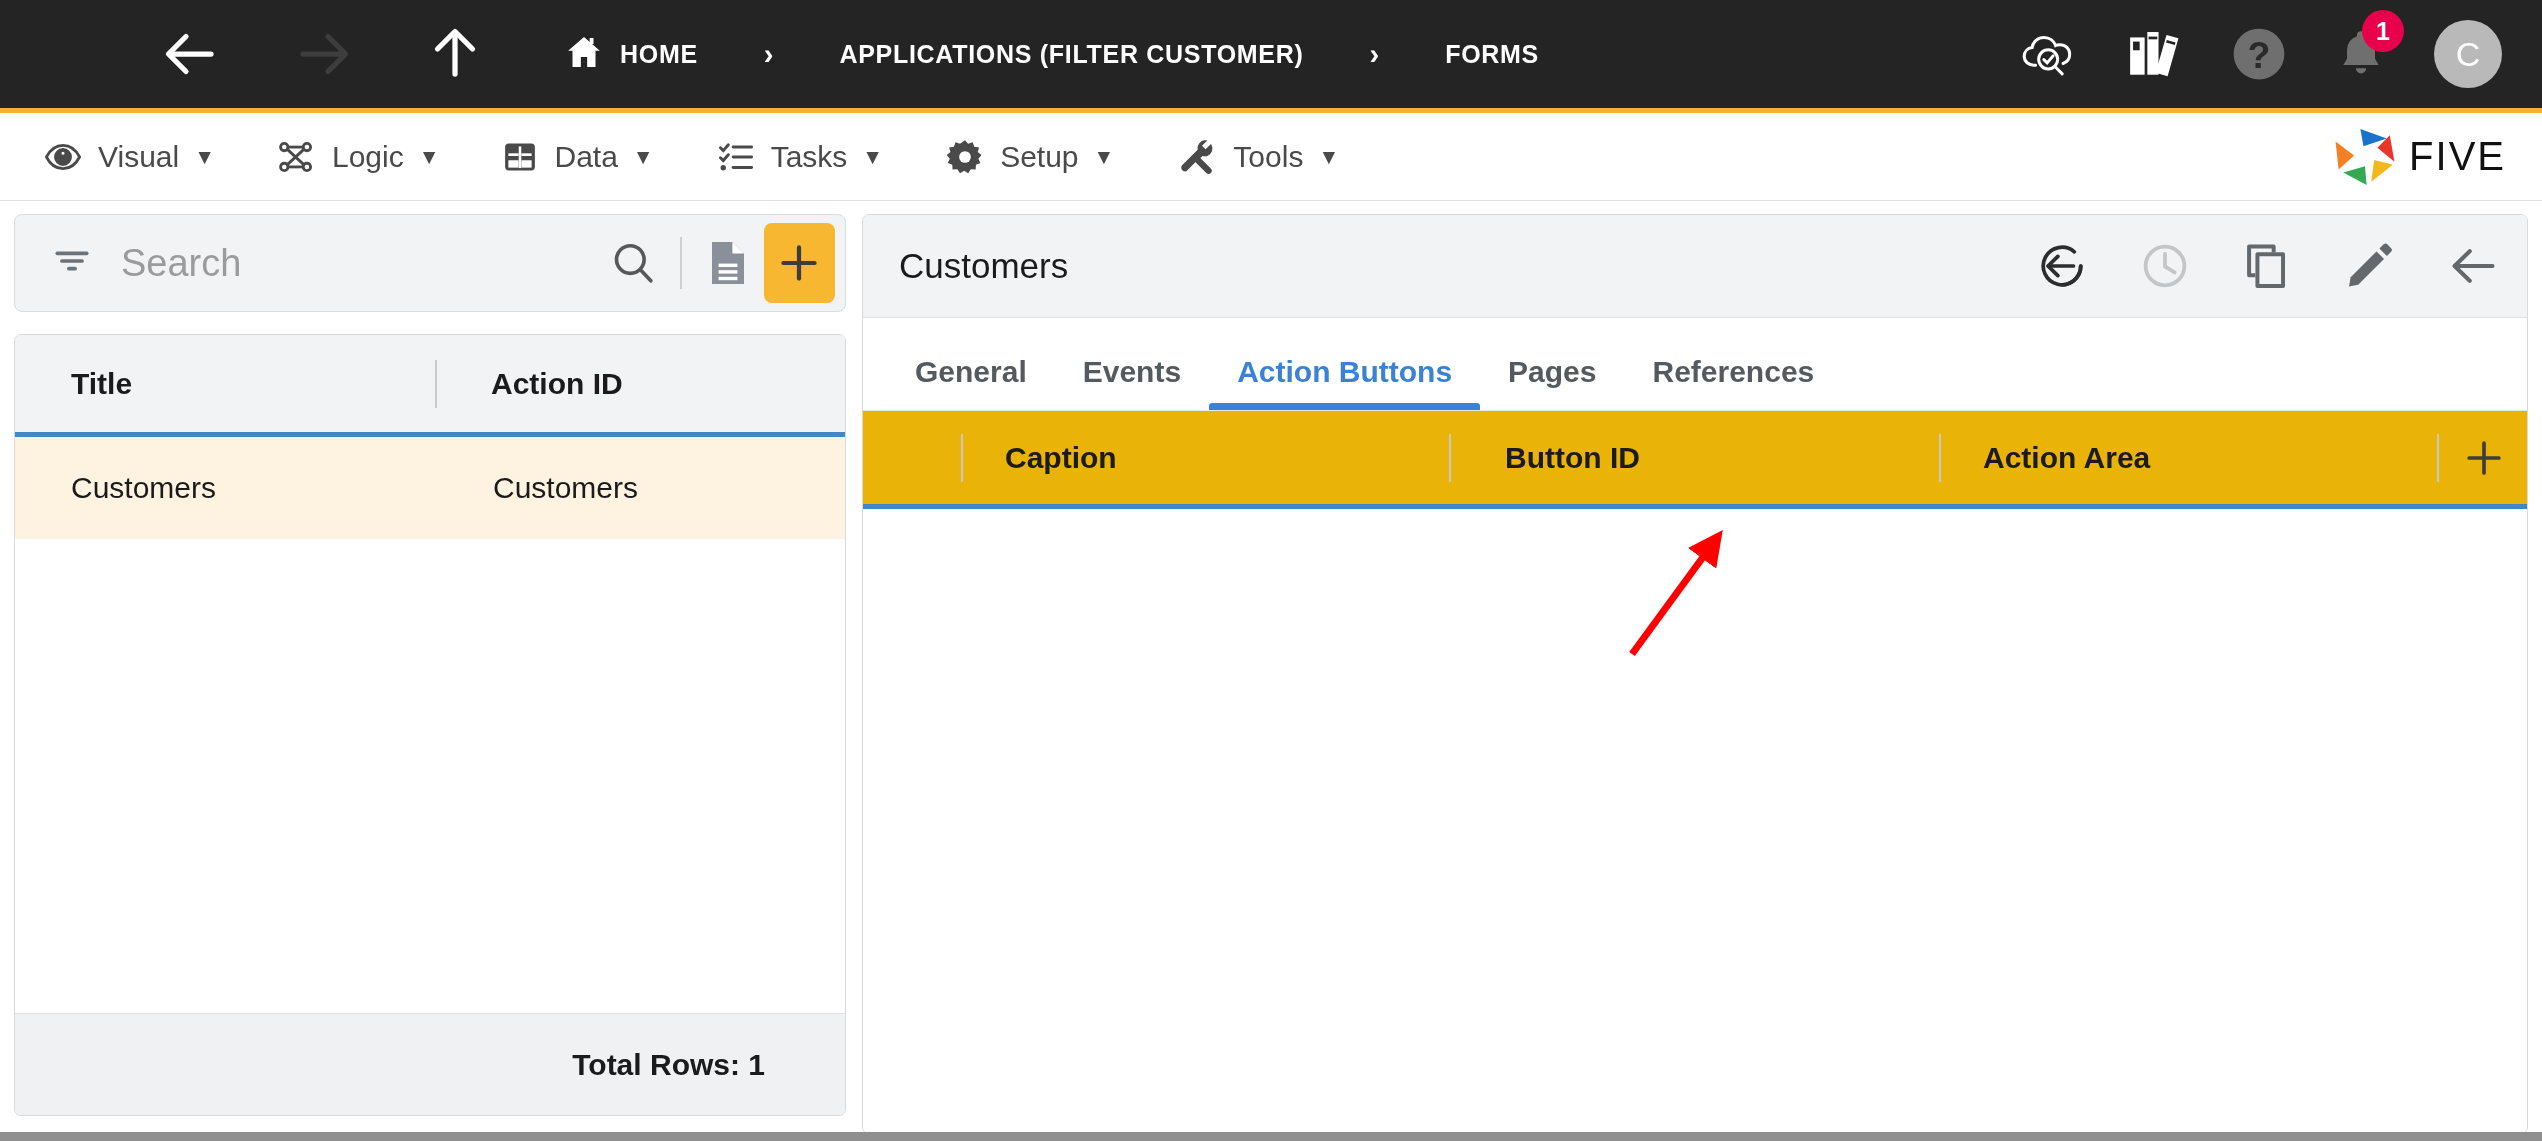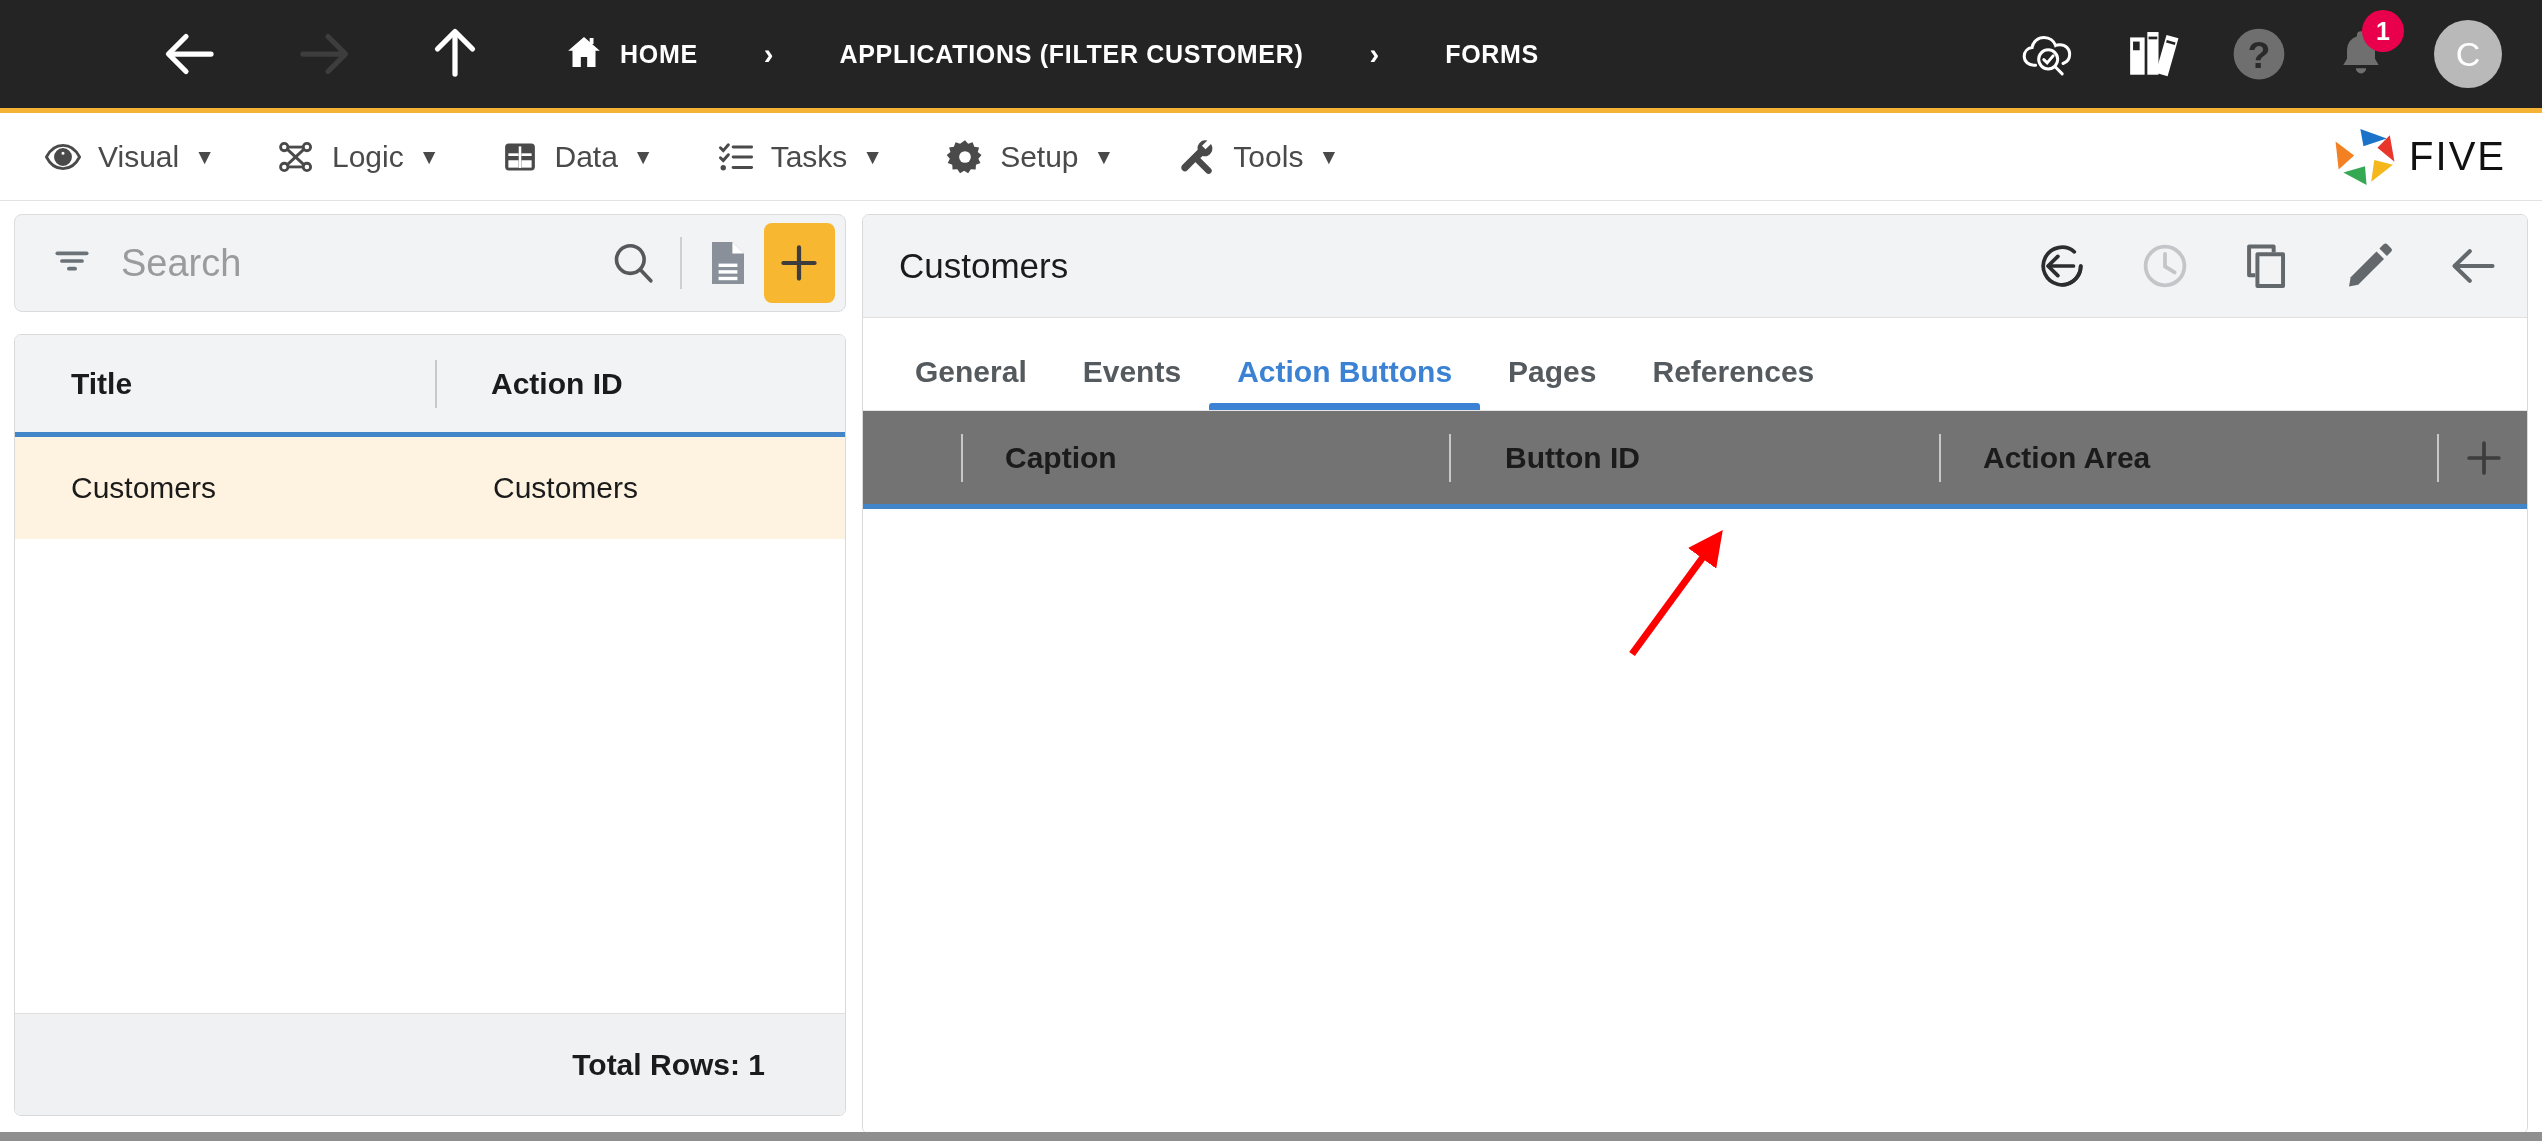--- a/index.html
+++ b/index.html
@@ -147,21 +147,21 @@
     font-size: 30px; font-weight: 700; color: #555a5e;
     position: relative; white-space: nowrap; margin-top: 16px;
   }
   .tab.active { color: #3B82D4; }
   .tab.active::after {
     content: ""; position: absolute; left: 0; right: 0; bottom: 0;
     height: 7px; background: #3B82D4; border-radius: 3px 3px 0 0;
   }
 
   .sub-grid-head {
-    height: 98px; background: #737373; border-bottom: 5px solid #4285C9;
+    height: 98px; background: #eab308; border-bottom: 5px solid #4285C9;
     display: flex; align-items: center; position: relative;
   }
   .sgh-sep { width: 2px; height: 48px; background: #c8c8c8; flex: 0 0 auto; }
   .sgh-cell {
     font-size: 30px; font-weight: 700; color: #1b1b1b;
     display: flex; align-items: center;
   }
   .sub-grid-body { flex: 1; background: #ffffff; }
 
   

